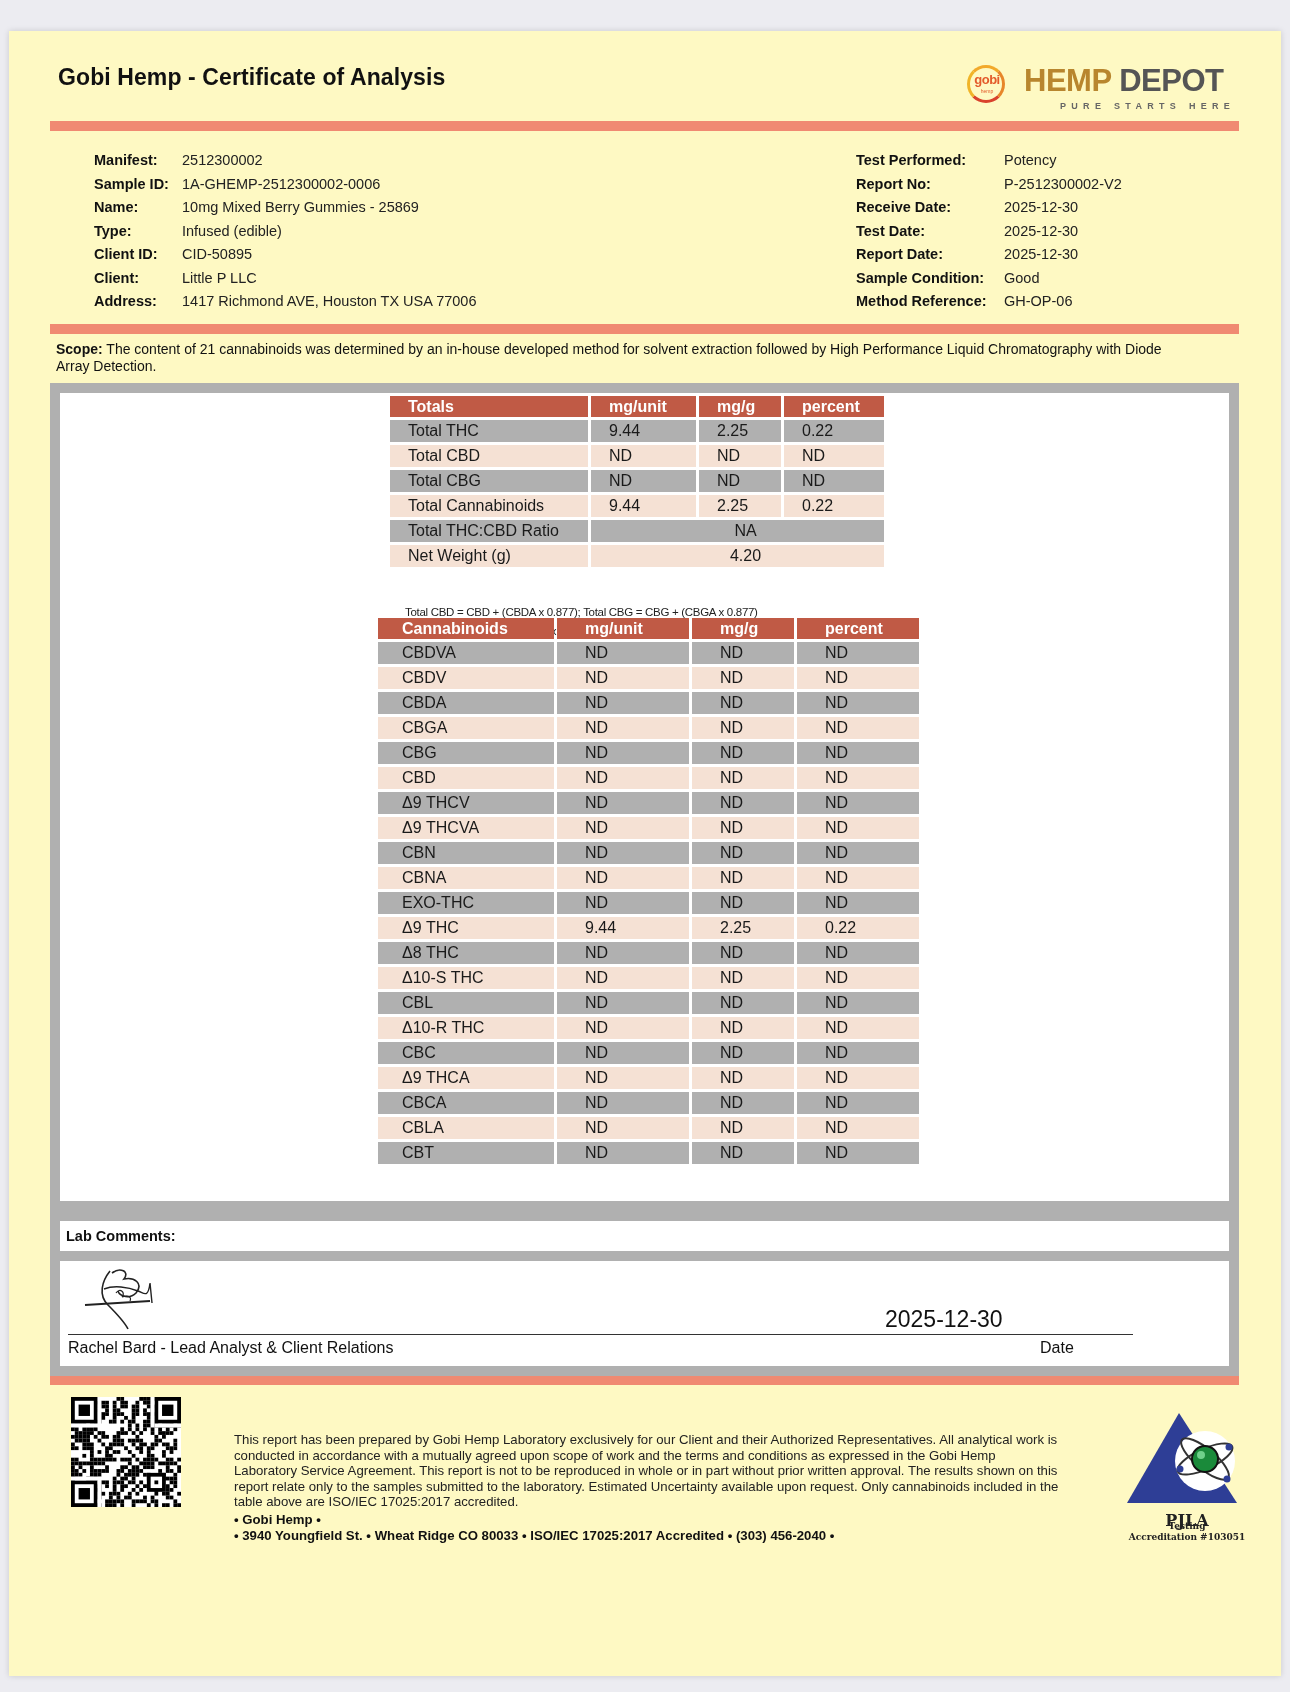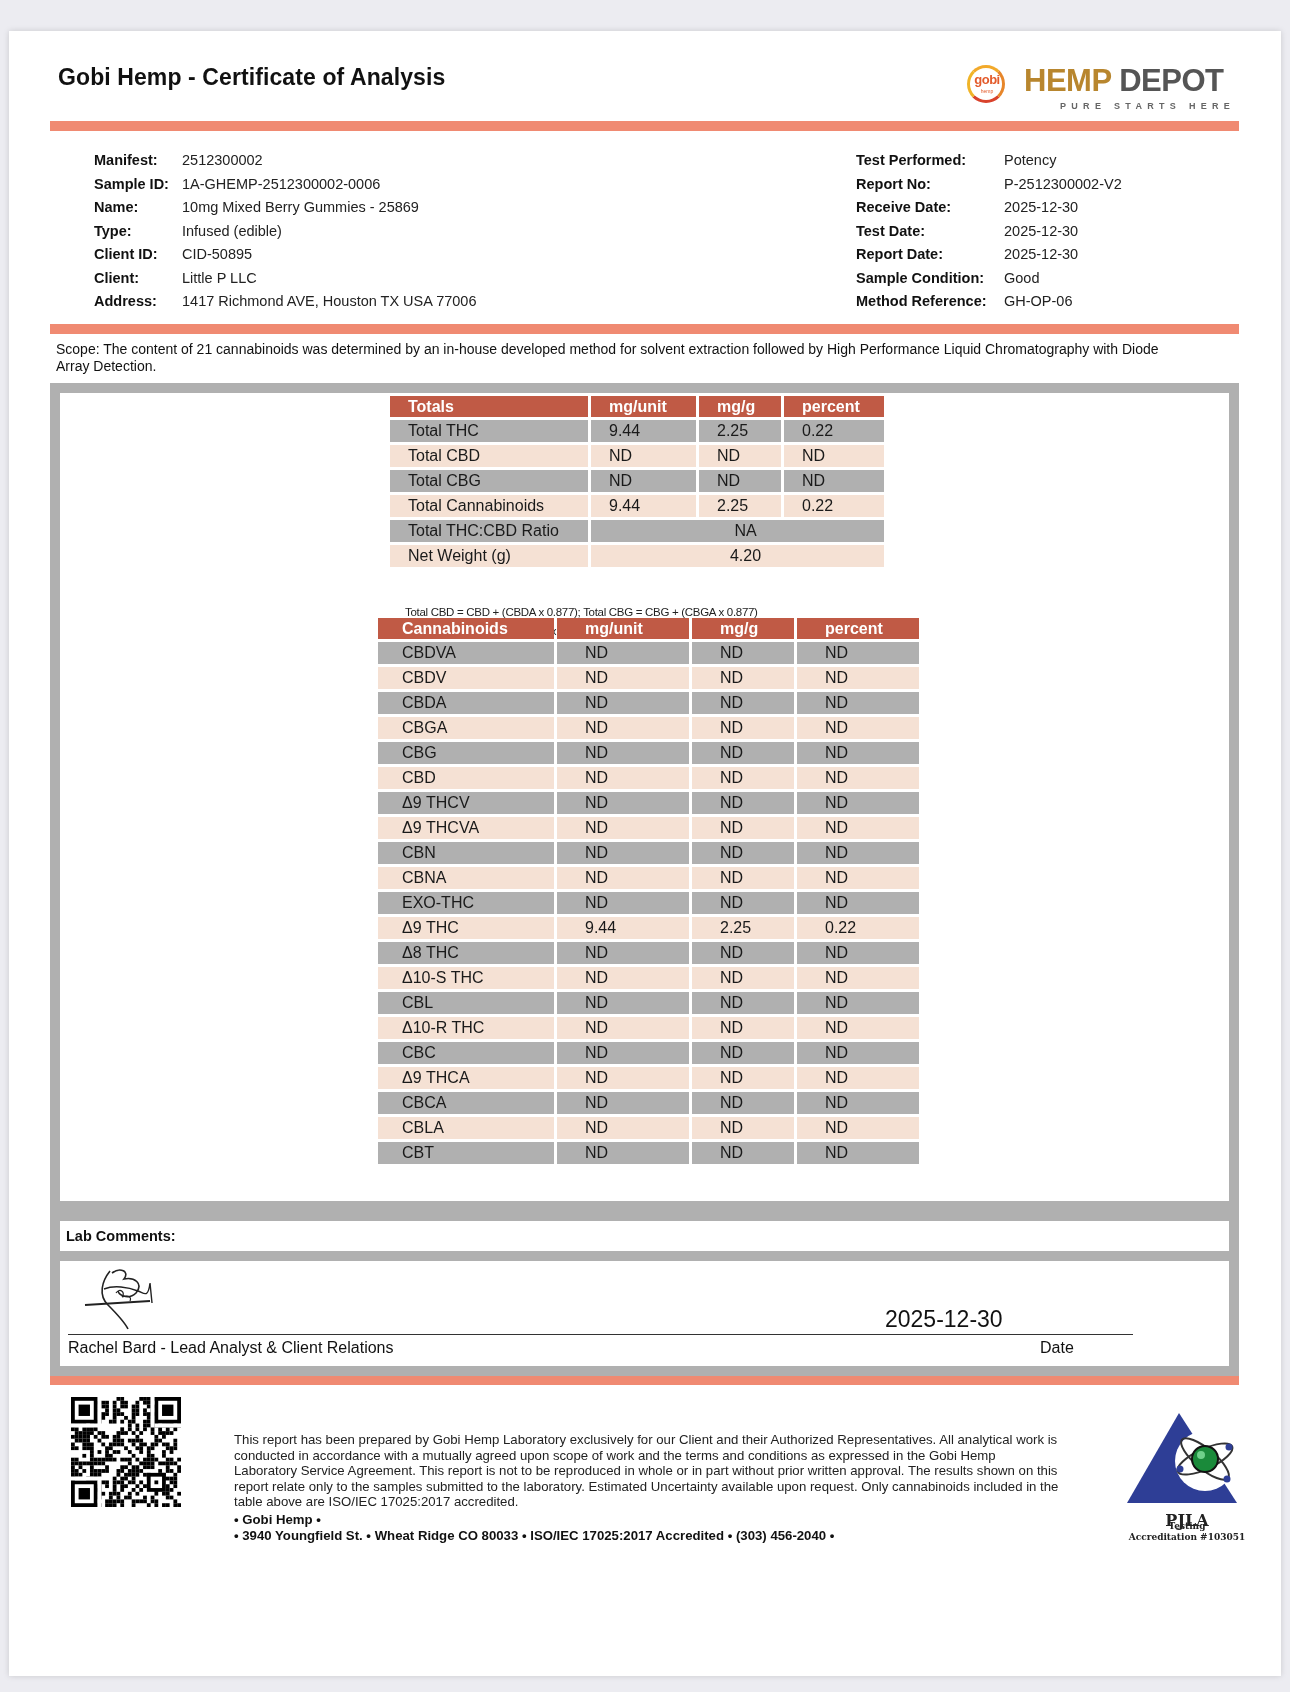--- a/index.html
+++ b/index.html
@@ -8,21 +8,21 @@
     background: #ececf1;
     font-family: "Liberation Sans", sans-serif;
     color: #111;
     position: relative;
     overflow: hidden;
   }
   .page {
     position: absolute;
     left: 9px; top: 31px;
     width: 1272px; height: 1645px;
-    background: #ffffff;
+    background: #fef9c3;
     box-shadow: 0 0 6px rgba(0,0,0,0.15);
   }
   .title {
     position: absolute; left: 49px; top: 33px;
     font-size: 23px; font-weight: bold; color: #111;
     letter-spacing: 0.1px;
   }
   .logo { position: absolute; left: 958px; top: 30px; width: 280px; height: 60px; }
   .logo .gobi-ring {
     position: absolute; left: 0; top: 4px; width: 38px; height: 38px;
@@ -60,21 +60,21 @@
   .info .lbl { font-weight: bold; color: #111; }
   .info .val { color: #222; }
   .info-left { left: 54px; top: 118px; }
   .info-left .lbl { width: 88px; }
   .info-right { left: 816px; top: 118px; }
   .info-right .lbl { width: 148px; }
   .scope {
     position: absolute; left: 47px; top: 310px; width: 1130px;
     font-size: 14px; line-height: 17px; color: #111;
   }
-  .scope b { font-weight: normal; }
+  .scope b { font-weight: bold; }
   .frame {
     position: absolute; left: 41px; top: 352px; width: 1189px; height: 828px;
     background: #b0b0b0;
   }
   .frame-inner {
     position: absolute; left: 10px; top: 10px; right: 10px; bottom: 10px;
     background: #fff;
   }
   table.t { border-collapse: separate; border-spacing: 3px 3px; position: absolute; font-size: 16px; }
   table.t th {

